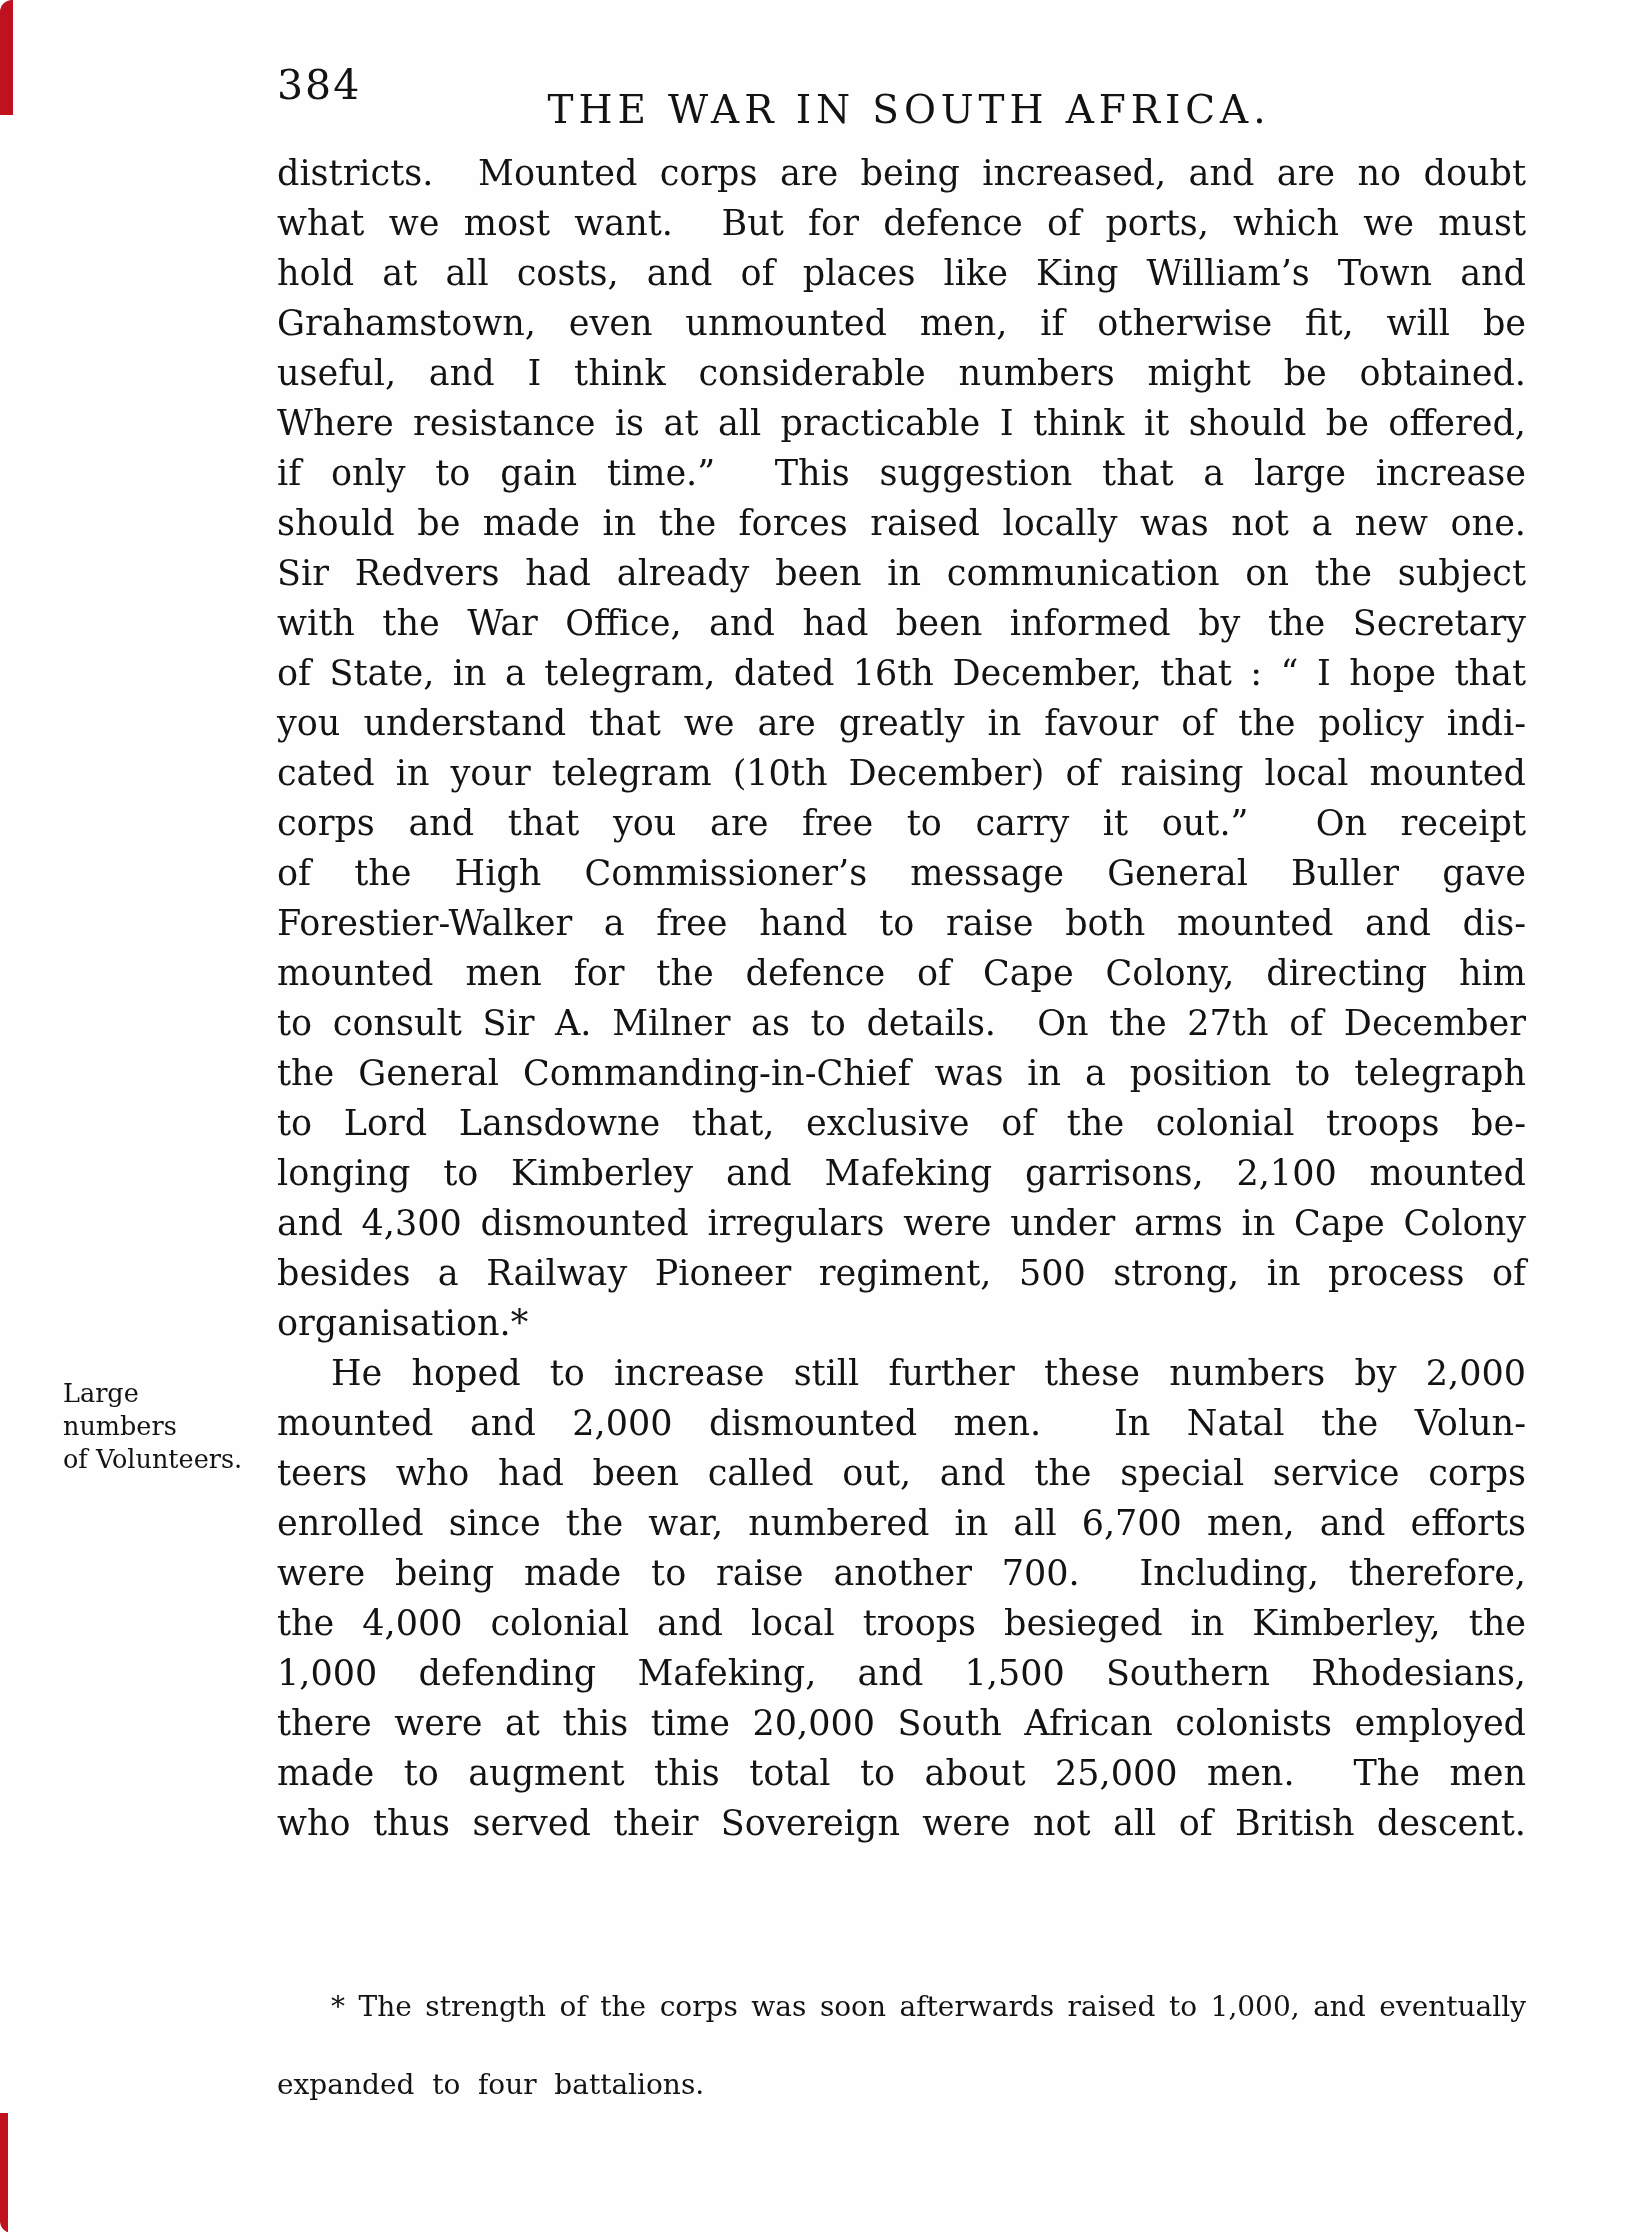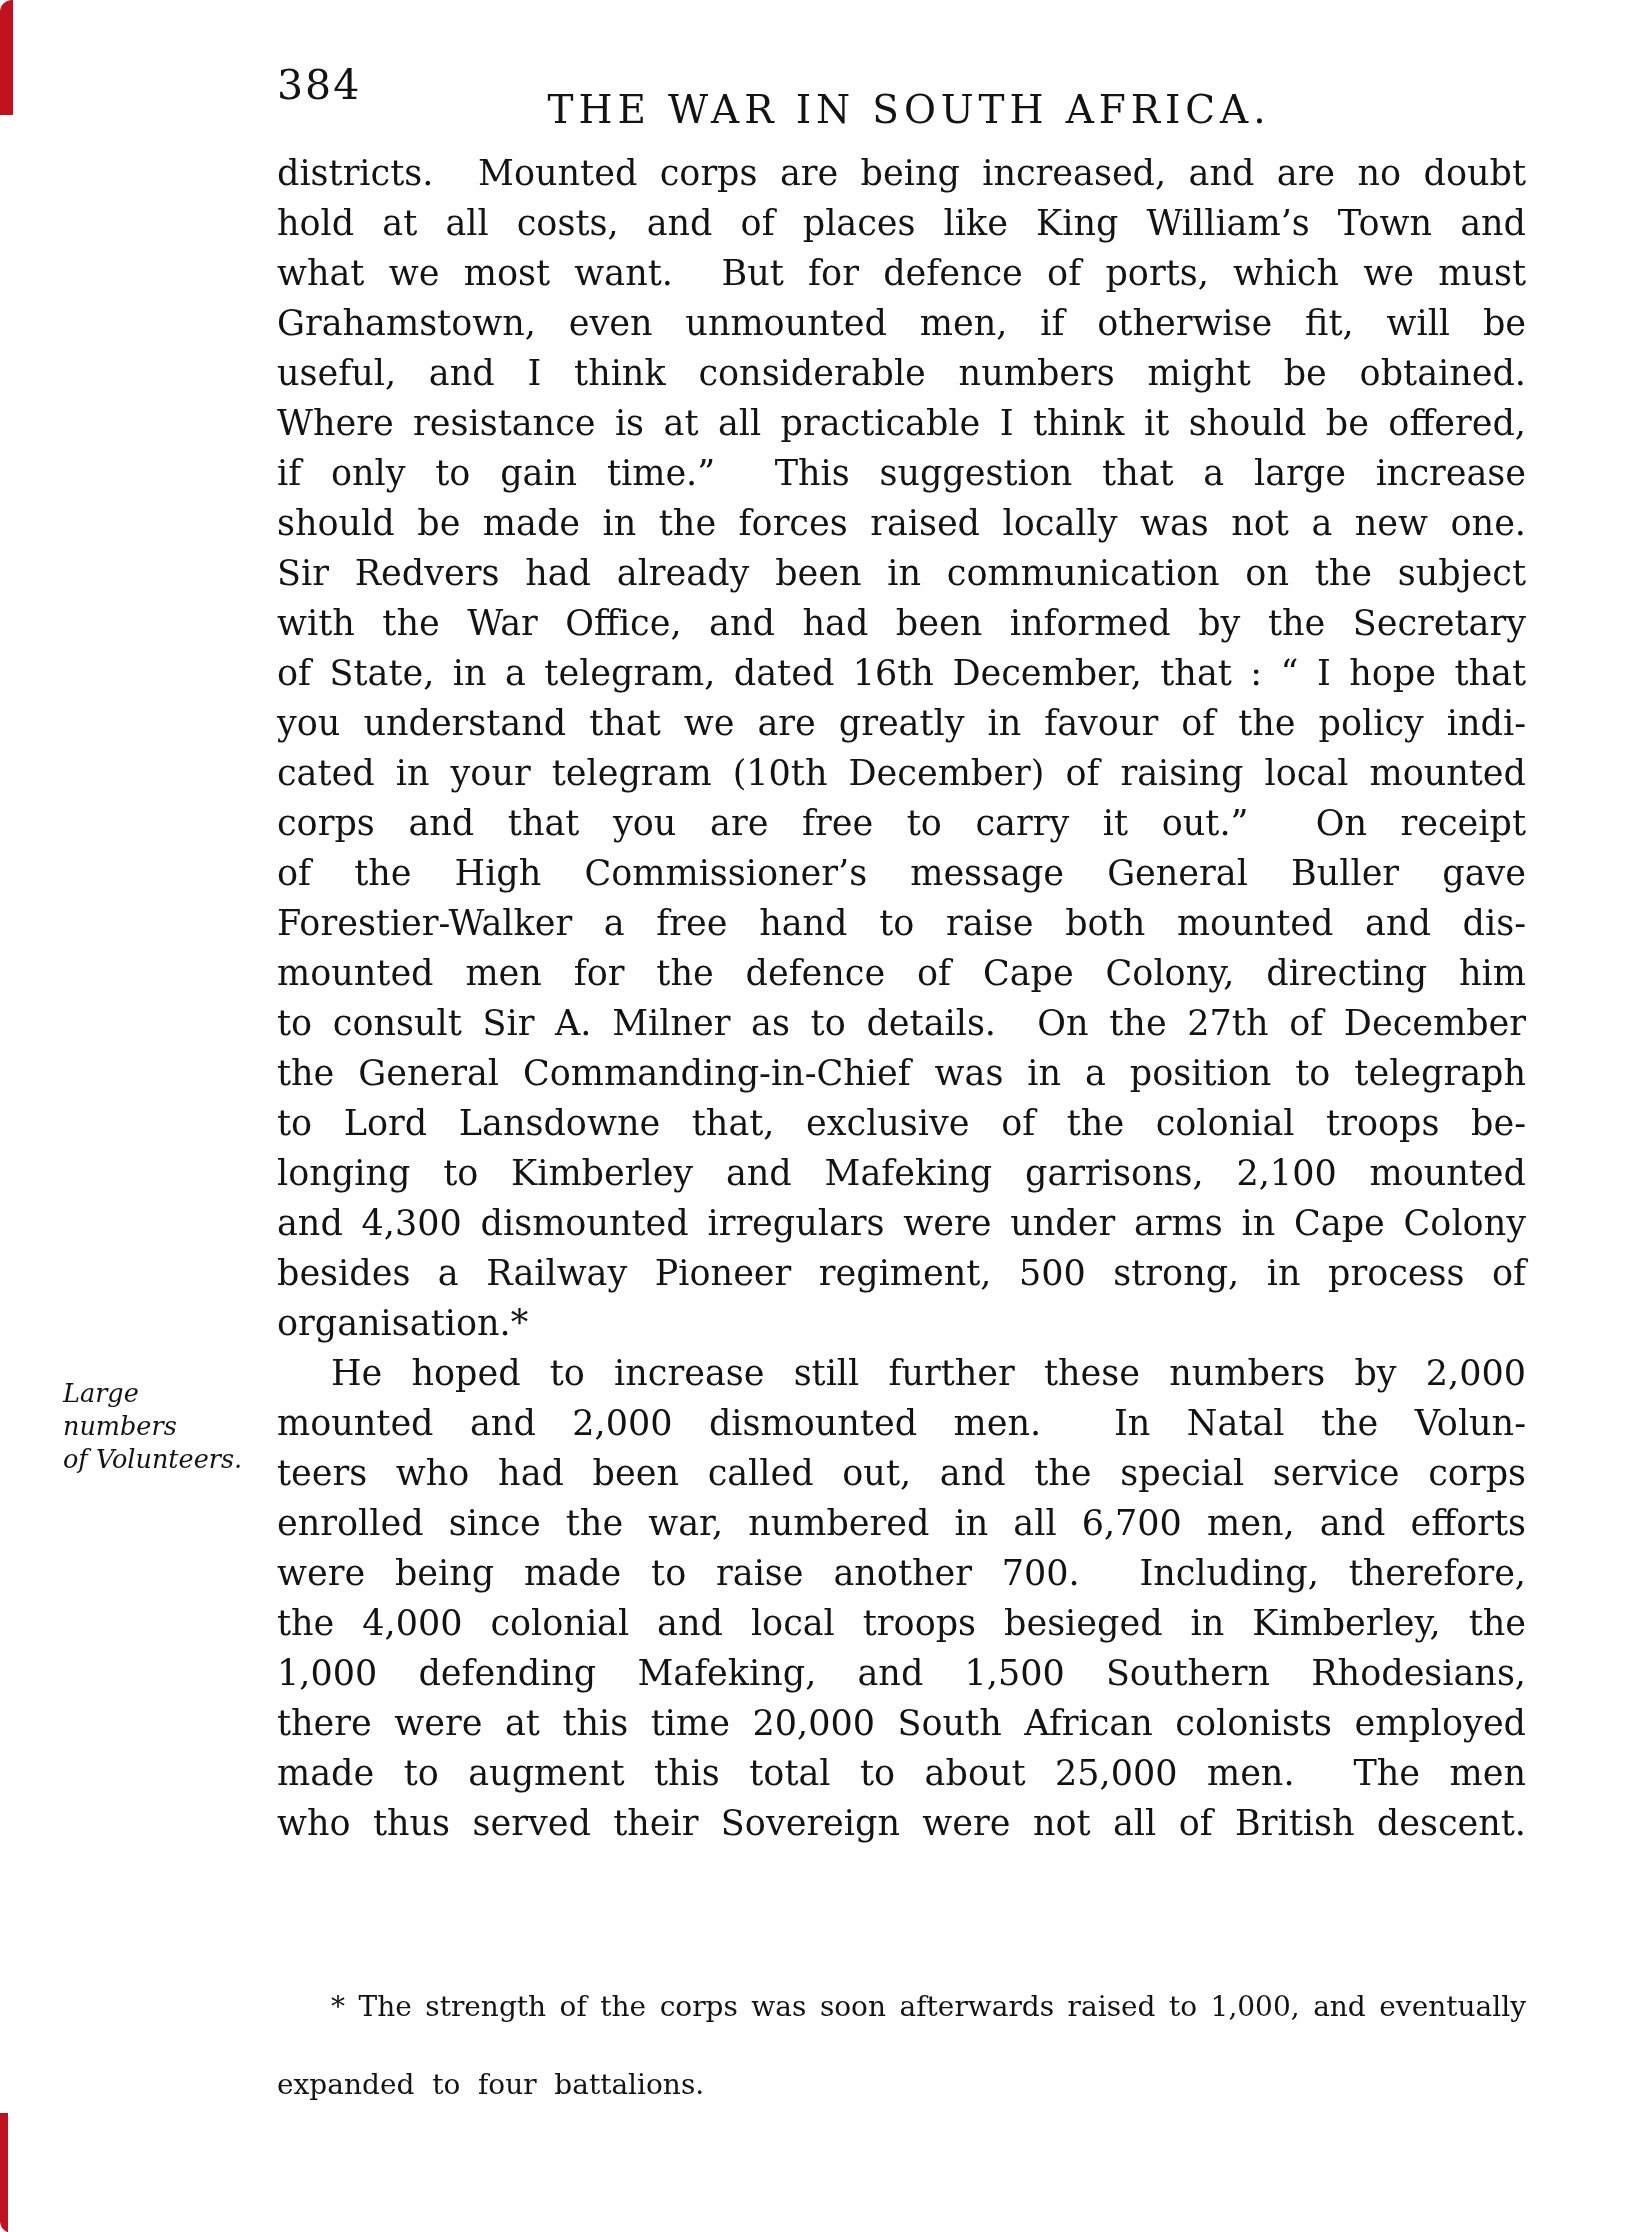--- a/index.html
+++ b/index.html
@@ -8,21 +8,21 @@
     font-family:"DejaVu Serif","Liberation Serif",serif;color:#131313;border-radius:12px;
   }
   .pagenum{position:absolute;left:277px;top:61px;font-size:41px;letter-spacing:2px;}
   .running-title{position:absolute;left:277px;top:63px;width:1264px;text-align:center;
     font-size:39px;letter-spacing:4.9px;white-space:nowrap;margin-top:24px;}
   .body-block{position:absolute;left:277px;top:148px;width:1249px;font-size:35px;line-height:50px;}
   .bline{text-align:justify;text-align-last:justify;}
   .bline.indent{text-indent:54px;}
   .bline.endpara{text-align-last:left;}
   .margin-note{position:absolute;left:63px;top:1377px;width:225px;font-size:25.5px;line-height:33px;}
-  .mline{white-space:nowrap;font-style:italic;}
+  .mline{white-space:nowrap;}
   .footnote{position:absolute;left:277px;top:1950px;width:1249px;font-size:28px;line-height:43px;}
   .fline{text-align:justify;text-align-last:justify;margin-top:35px;}
   .fline.indent{text-indent:54px;}
   .fline.endpara{text-align-last:left;}
   .fline.wide{word-spacing:8.8px;}
   .edge{position:absolute;background:#c0121e;}
   .edge-left-top{left:0;top:0;width:12.7px;height:115px;}
   .edge-left-bottom{left:0;top:2113px;width:7.8px;height:120px;}
   .edge-right{left:1635px;top:72px;width:11.8px;height:2161px;}
 </style>
@@ -40,22 +40,22 @@
   <div class="running-title">THE WAR IN SOUTH AFRICA.</div>
 
   <div class="margin-note">
       <div class="mline">Large</div>
       <div class="mline">numbers</div>
       <div class="mline">of Volunteers.</div>
     </div>
 
   <div class="body-block">
       <div class="bline">districts.&nbsp; Mounted corps are being increased, and are no doubt</div>
+      <div class="bline">what we most want.&nbsp; But for defence of ports, which we must</div>
       <div class="bline">hold at all costs, and of places like King William’s Town and</div>
-      <div class="bline">what we most want.&nbsp; But for defence of ports, which we must</div>
       <div class="bline">Grahamstown, even unmounted men, if otherwise fit, will be</div>
       <div class="bline">useful, and I think considerable numbers might be obtained.</div>
       <div class="bline">Where resistance is at all practicable I think it should be offered,</div>
       <div class="bline">if only to gain time.”&nbsp; This suggestion that a large increase</div>
       <div class="bline">should be made in the forces raised locally was not a new one.</div>
       <div class="bline">Sir Redvers had already been in communication on the subject</div>
       <div class="bline">with the War Office, and had been informed by the Secretary</div>
       <div class="bline">of State, in a telegram, dated 16th December, that&nbsp;: “&nbsp;I hope that</div>
       <div class="bline">you understand that we are greatly in favour of the policy indi-</div>
       <div class="bline">cated in your telegram (10th December) of raising local mounted</div>

